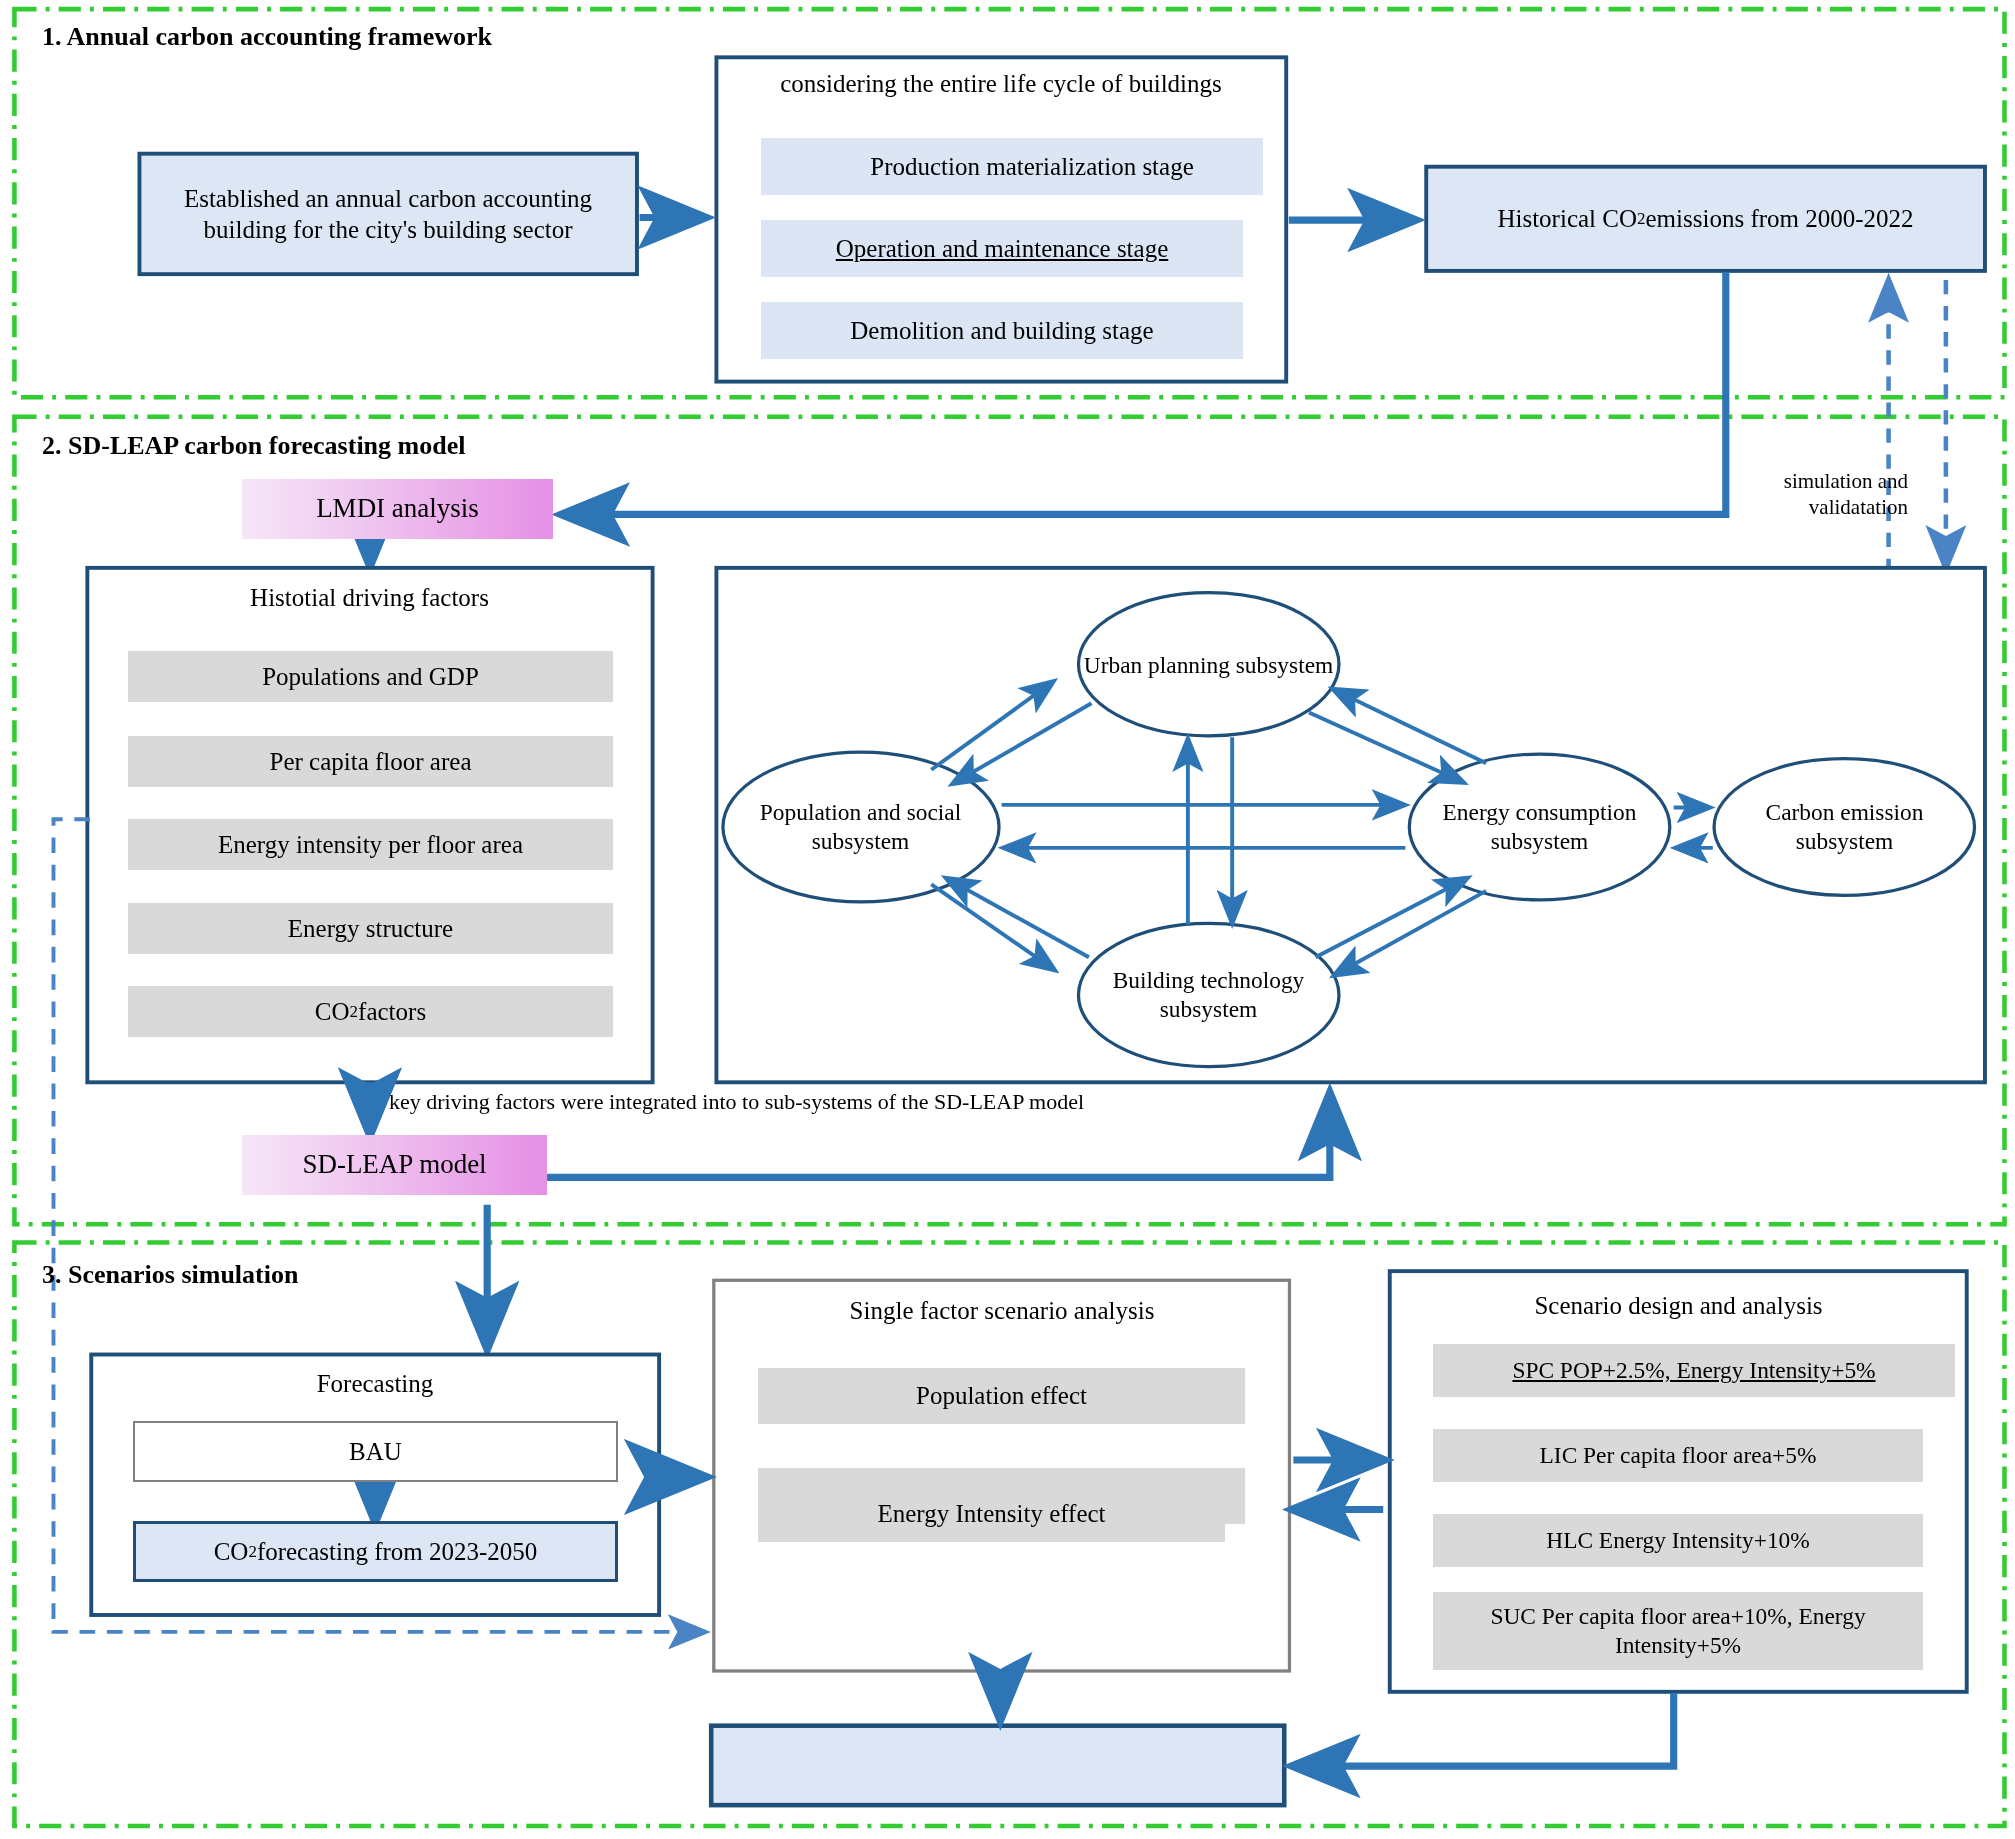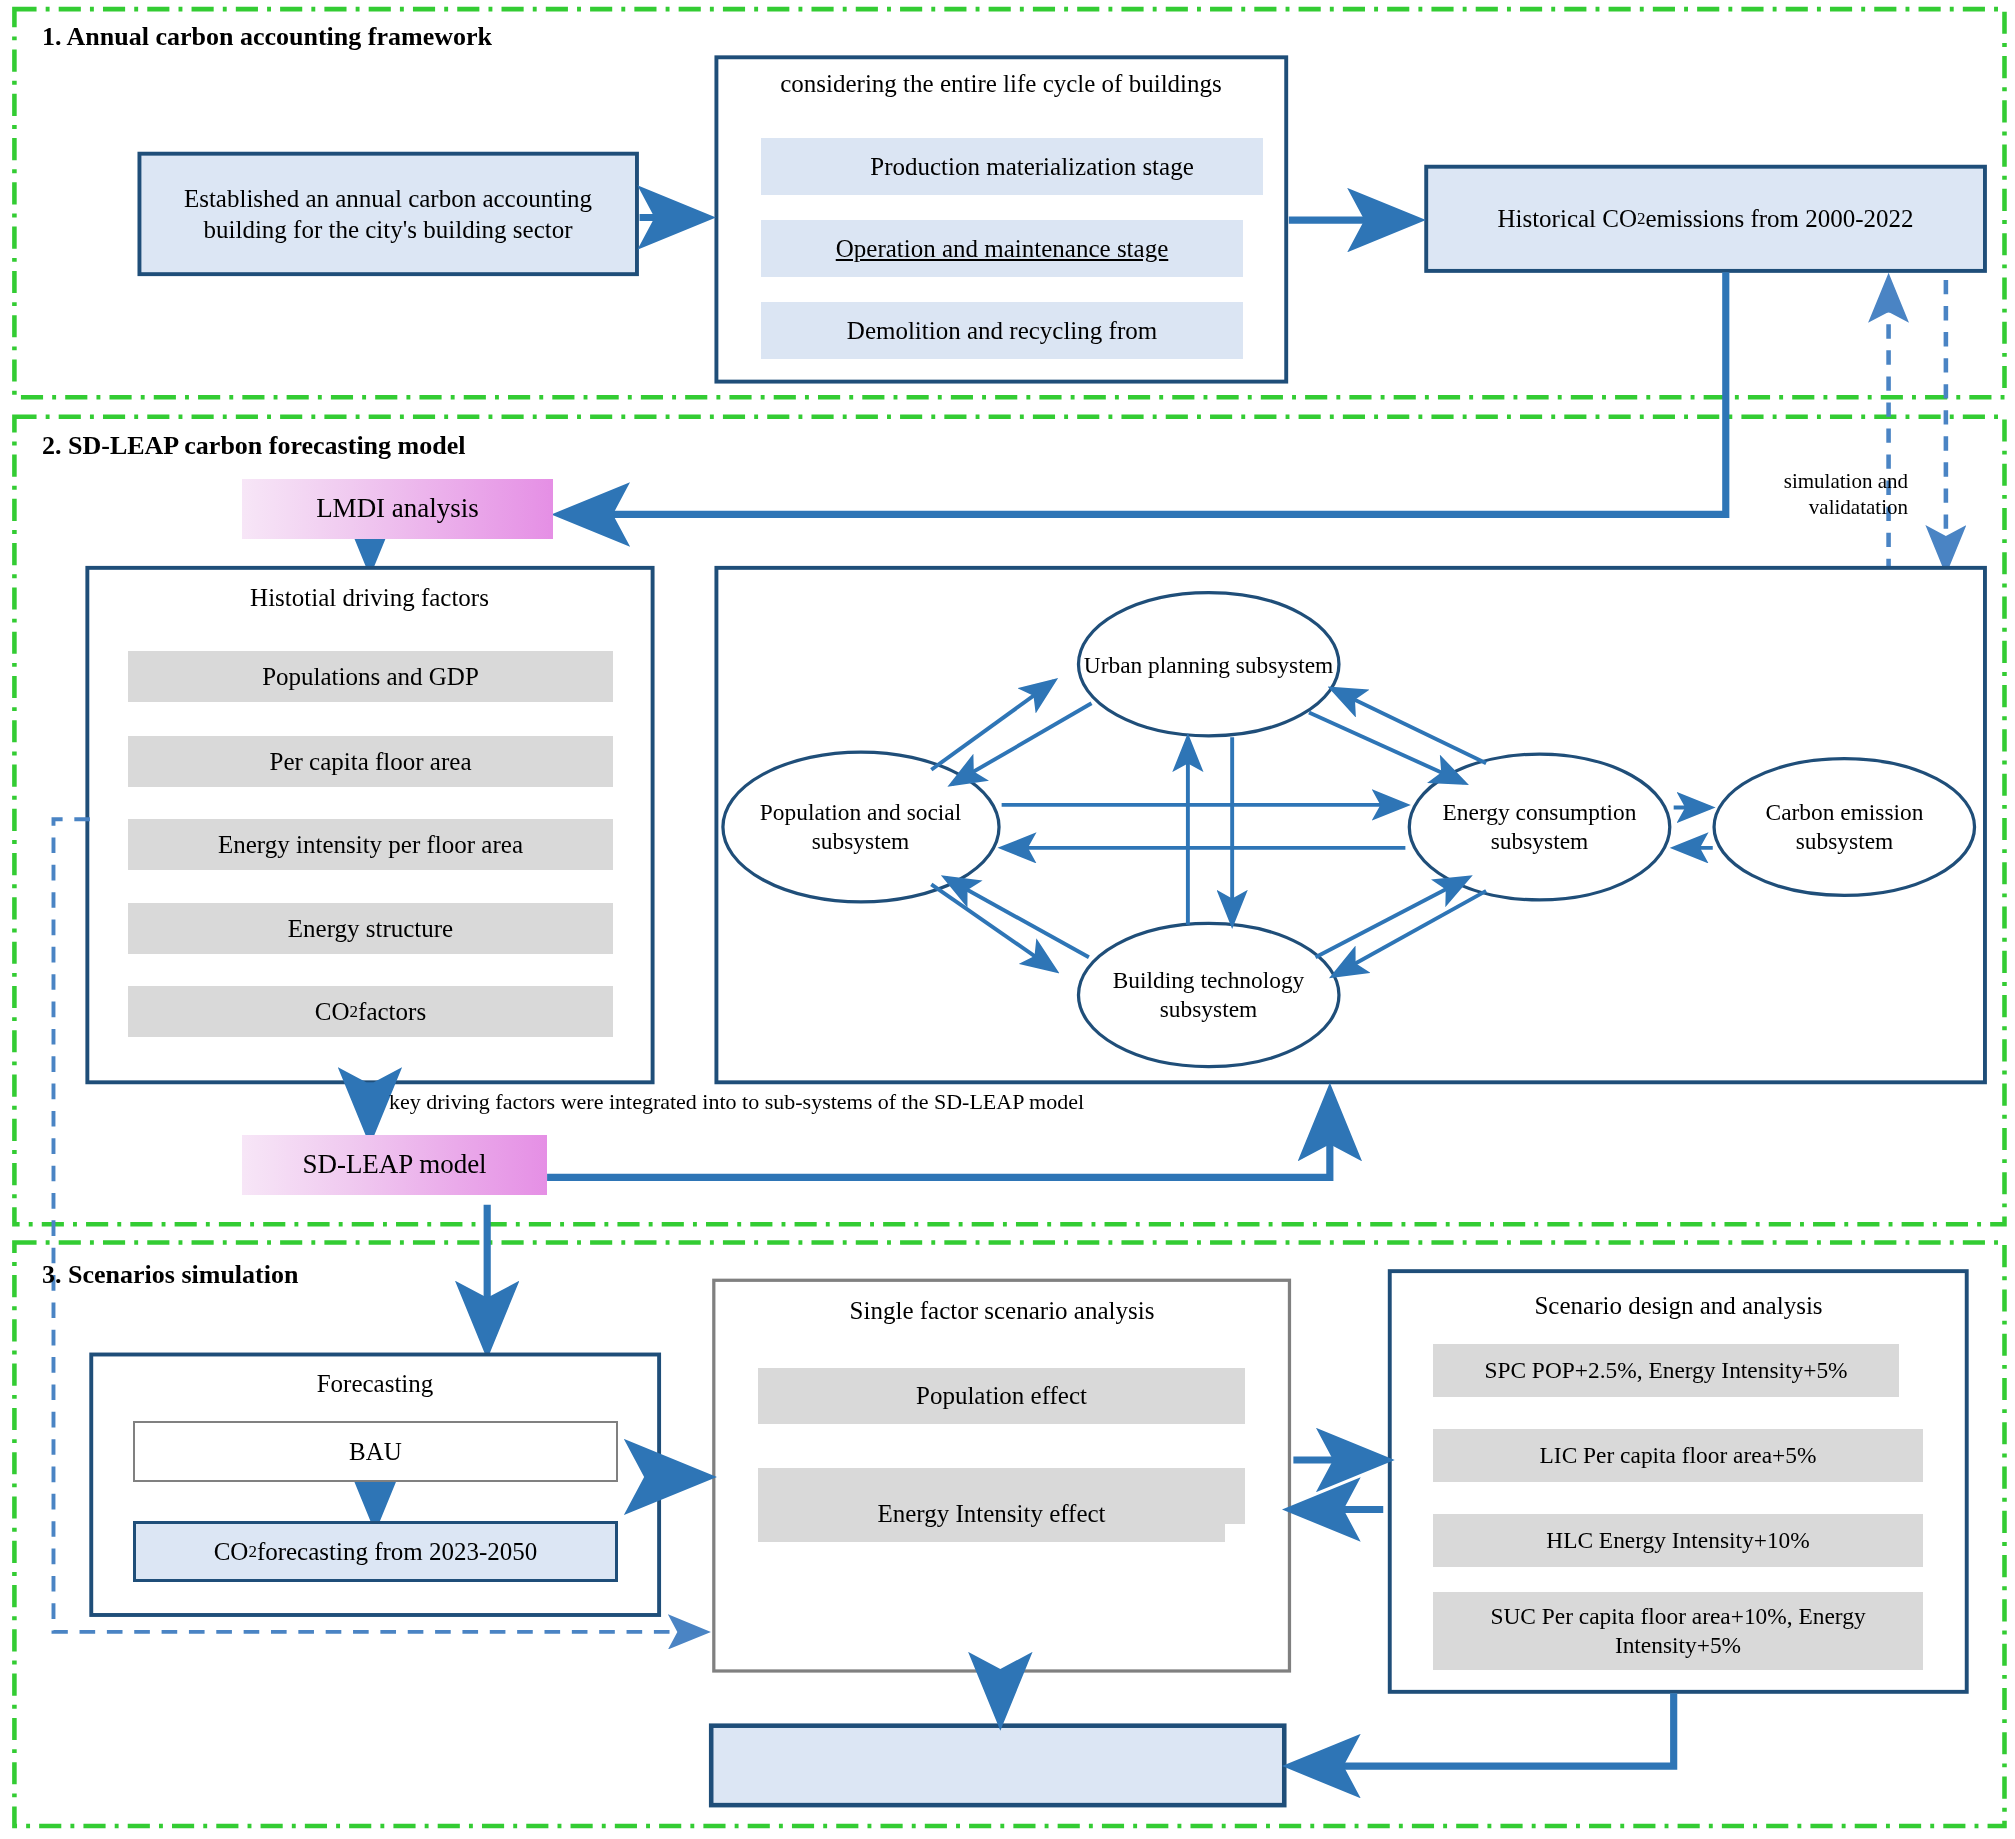--- a/index.html
+++ b/index.html
@@ -130,21 +130,21 @@
   <div class="sec-title" style="left:42px;top:22px;">1. Annual carbon accounting framework</div>
   <div class="sec-title" style="left:42px;top:431px;">2. SD-LEAP carbon forecasting model</div>
   <div class="sec-title" style="left:42px;top:1260px;">3. Scenarios simulation</div>
 
   <div class="node" style="left:139px;top:154px;width:498px;height:120px;font-size:25px;padding:0 17px;box-sizing:border-box;">Established an annual carbon accounting building for the city's building sector</div>
 
   <div class="panel-title" style="left:716px;top:70px;width:570px;">considering the entire life cycle of buildings</div>
 
   <div class="node blueband" style="left:761px;top:138px;width:502px;height:57px;padding-left:40px;">Production materialization stage</div>
   <div class="node blueband" style="left:761px;top:220px;width:482px;height:57px;text-decoration:underline;">Operation and maintenance stage</div>
-  <div class="node blueband" style="left:761px;top:302px;width:482px;height:57px;">Demolition and recycling from</div>
+  <div class="node blueband" style="left:761px;top:302px;width:482px;height:57px;">Demolition and building stage</div>
 
   <div class="node" style="left:1426px;top:167px;width:559px;height:104px;font-size:25px;">
     <span>Historical CO</span>
       <sub>2</sub>
       <span> emissions from 2000-2022</span>
   </div>
 
   <div class="node grad-box" style="left:242px;top:479px;width:311px;height:60px;">LMDI analysis</div>
 
   <div class="panel-title" style="left:87px;top:584px;width:565px;">Histotial driving factors</div>
@@ -190,20 +190,20 @@
   </div>
 
   <div class="panel-title" style="left:714px;top:1297px;width:576px;">Single factor scenario analysis</div>
 
   <div class="node grayband" style="left:758px;top:1368px;width:487px;height:56px;">Population effect</div>
   <div class="node grayband" style="left:758px;top:1468px;width:487px;height:56px;">Floor area effect</div>
   <div class="node grayband" style="left:758px;top:1486px;width:467px;height:56px;">Energy Intensity effect</div>
 
   <div class="panel-title" style="left:1390px;top:1292px;width:577px;">Scenario design and analysis</div>
 
-  <div class="node grayband" style="left:1433px;top:1344px;width:466px;height:53px;font-size:23.4px;">SPC POP+2.5%, Energy Intensity+5%</div>
+  <div class="node grayband" style="left:1433px;top:1344px;width:522px;height:53px;font-size:23.4px;text-decoration:underline;">SPC POP+2.5%, Energy Intensity+5%</div>
   <div class="node grayband" style="left:1433px;top:1429px;width:490px;height:53px;font-size:23.4px;">LIC Per capita floor area+5%</div>
   <div class="node grayband" style="left:1433px;top:1514px;width:490px;height:53px;font-size:23.4px;">HLC Energy Intensity+10%</div>
   <div class="node grayband" style="left:1433px;top:1592px;width:490px;height:78px;font-size:23.4px;padding:0 13px;box-sizing:border-box;">SUC Per capita floor area+10%, Energy Intensity+5%</div>
 
 
 </div>
 
 
 </body></html>

